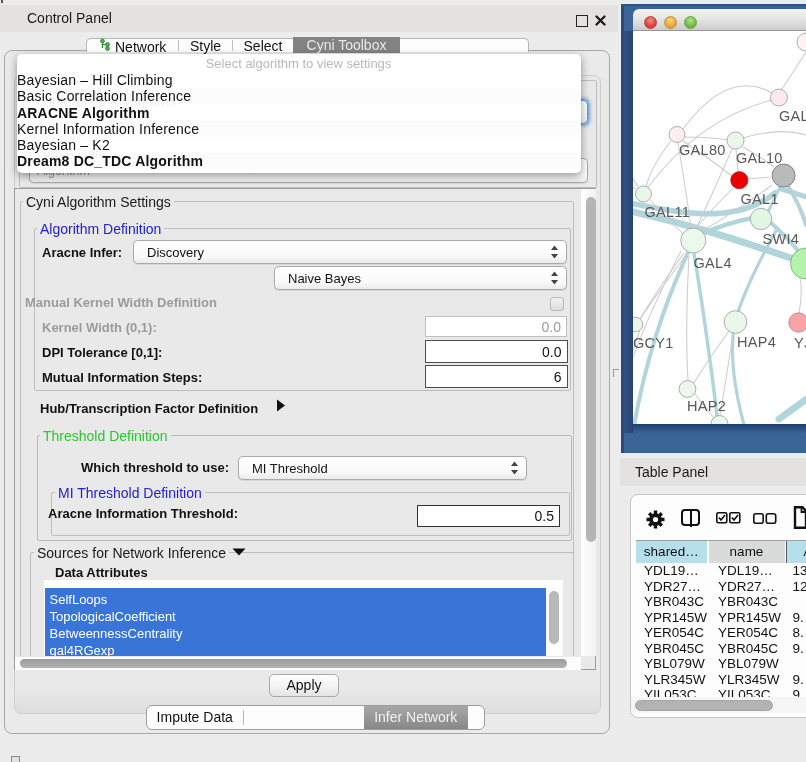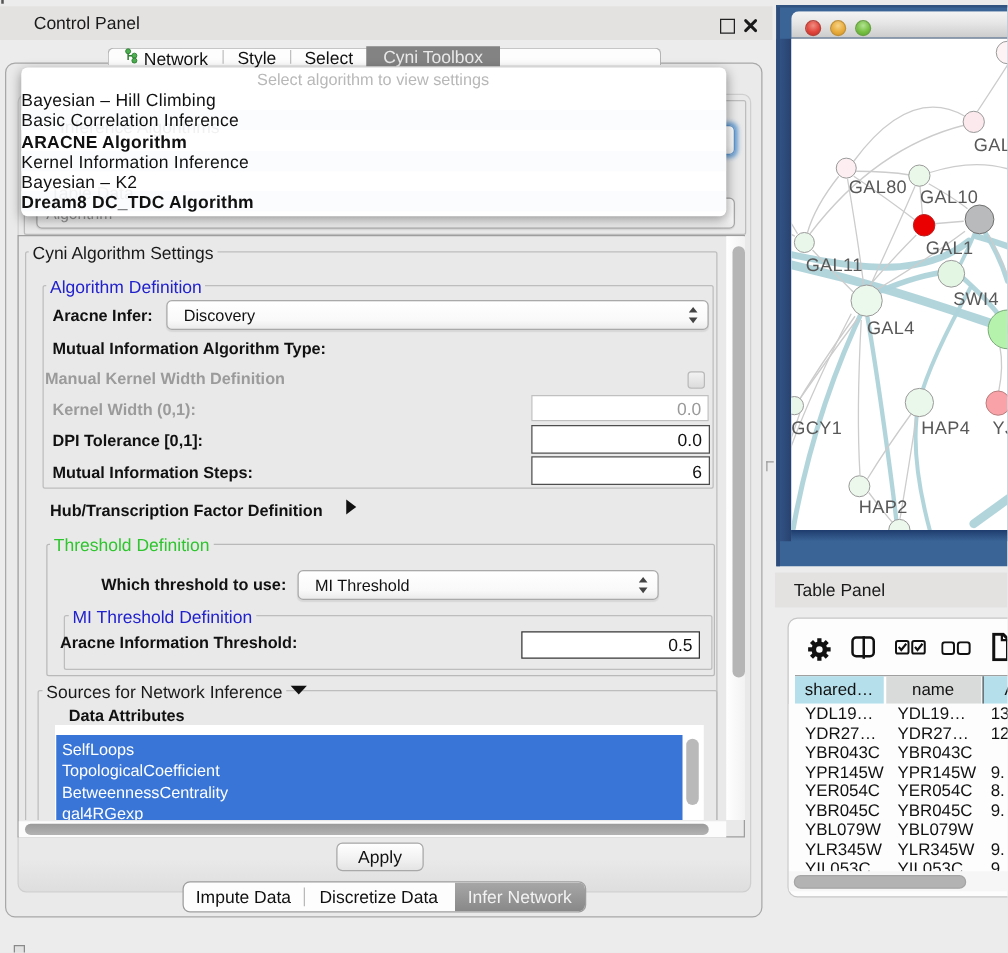--- a/index.html
+++ b/index.html
@@ -85,23 +85,28 @@
   <div class="gtitle" style="left:22px;top:32px;color:#2222cc;">Algorithm Definition</div>
 
   <div class="lbl" style="left:27px;top:55.5px;">Aracne Infer:</div>
   <div class="combo" style="left:118px;top:51px;width:432px;height:22px;">
     <span class="ct">Discovery</span>
     <svg class="arrows" viewBox="0 0 9 14">
         <path d="M4.5 0.5 L8 5 L1 5 Z M4.5 13.5 L8 9 L1 9 Z" fill="#444"></path>
       </svg>
   </div>
 
-  <div class="lbl" style="left:27px;top:81.5px;">Mutual Information Algorithm Type:</div>
-
-  <div class="glbl" style="left:21px;top:105.5px;">Manual Kernel Width Definition</div>
+  <div class="combo" style="left:259px;top:77px;width:291px;height:22px;">
+    <span class="ct">Naive Bayes</span>
+    <svg class="arrows" viewBox="0 0 9 14">
+        <path d="M4.5 0.5 L8 5 L1 5 Z M4.5 13.5 L8 9 L1 9 Z" fill="#444"></path>
+      </svg>
+  </div>
+
+  <div class="glbl" style="left:10px;top:105.5px;">Manual Kernel Width Definition</div>
   <div class="abs" style="left:535px;top:108px;width:12px;height:12px;border:1px solid #b9b9b9;border-radius:3px;background:linear-gradient(#f2f2f2,#dcdcdc);"></div>
 
   <div class="glbl" style="left:27px;top:130.5px;">Kernel Width (0,1):</div>
   <div class="inp" style="left:410px;top:127px;width:142px;height:21px;border:1px solid #c0c0c0;">
       <span style="color:#9a9a9a;">0.0</span>
     </div>
 
   <div class="lbl" style="left:27px;top:156px;">DPI Tolerance [0,1]:</div>
   <div class="inp" style="left:409.5px;top:151px;width:143px;height:23px;border:1.8px solid #4d4d4d;">
       <span>0.0</span>
@@ -154,24 +159,23 @@
   <div class="abs" style="left:533.5px;top:402px;width:10px;height:53px;border-radius:5px;background:#b9b9b9;"></div>
 </div>
 
 <div class="abs" style="left:581px;top:189px;width:15px;height:467px;background:linear-gradient(90deg,#ffffff,#f2f2f2);"></div>
 <div class="abs" style="left:585.5px;top:197px;width:10px;height:345px;border-radius:5px;background:#b5b5b5;"></div>
 <div class="abs" style="left:15px;top:656.5px;width:566px;height:13px;background:#fcfcfc;"></div>
 <div class="abs" style="left:20px;top:658.5px;width:547px;height:9.5px;border-radius:5px;background:linear-gradient(#9a9a9a,#b3b3b3);"></div>
 
 <div class="abs" style="left:269px;top:674px;width:68px;height:21px;border:1px solid #a9a9a9;border-radius:5px;background:linear-gradient(#ffffff,#f1f1f1 60%,#e4e4e4);text-align:center;line-height:21px;font-size:14px;color:#111;">Apply</div>
 
-<div class="abs" style="left:146px;top:704.5px;width:321px;height:23px;border:1px solid #9d9d9d;border-radius:6px;background:#fdfdfd;overflow:hidden;">
+<div class="abs" style="left:146px;top:704.5px;width:321px;height:23px;border:1px solid #9d9d9d;border-radius:6px;background:#fdfdfd;overflow:hidden;padding-left:16px;">
   <div class="abs" style="left:0;top:0;width:95.5px;height:23px;line-height:23px;text-align:center;font-size:14px;color:#111;">Impute Data</div>
   <div class="abs" style="left:95.5px;top:4px;width:1px;height:15px;background:#b9b9b9;"></div>
-    <div class="abs" style="left:96.5px;top:0;width:119px;height:23px;line-height:23px;text-align:center;font-size:14px;color:#111;">Discretize Data</div>
   <div class="abs" style="left:216.5px;top:0;width:104.5px;height:23px;line-height:23px;text-align:center;font-size:14px;color:#f2f2f2;background:linear-gradient(#a7a7a7,#888888);">Infer Network</div>
 </div>
 
 <div class="abs" style="left:613px;top:369px;width:5px;height:7px;border-left:1.4px solid #9a9a9a;border-top:1.4px solid #9a9a9a;"></div>
 
 <div class="abs" style="left:11px;top:756px;width:9px;height:10px;border:1.4px solid #8a8a8a;background:#e2e2e2;box-sizing:border-box;"></div>
 
 <div class="abs" style="left:621px;top:4px;width:185px;height:449px;background:#3a6496;"></div>
 <div class="abs" style="left:621px;top:31px;width:12px;height:402px;background:linear-gradient(90deg,#35578b,#28426f);"></div>
 <div class="abs" style="left:621px;top:4px;width:3px;height:449px;background:#2d4b7b;"></div>

